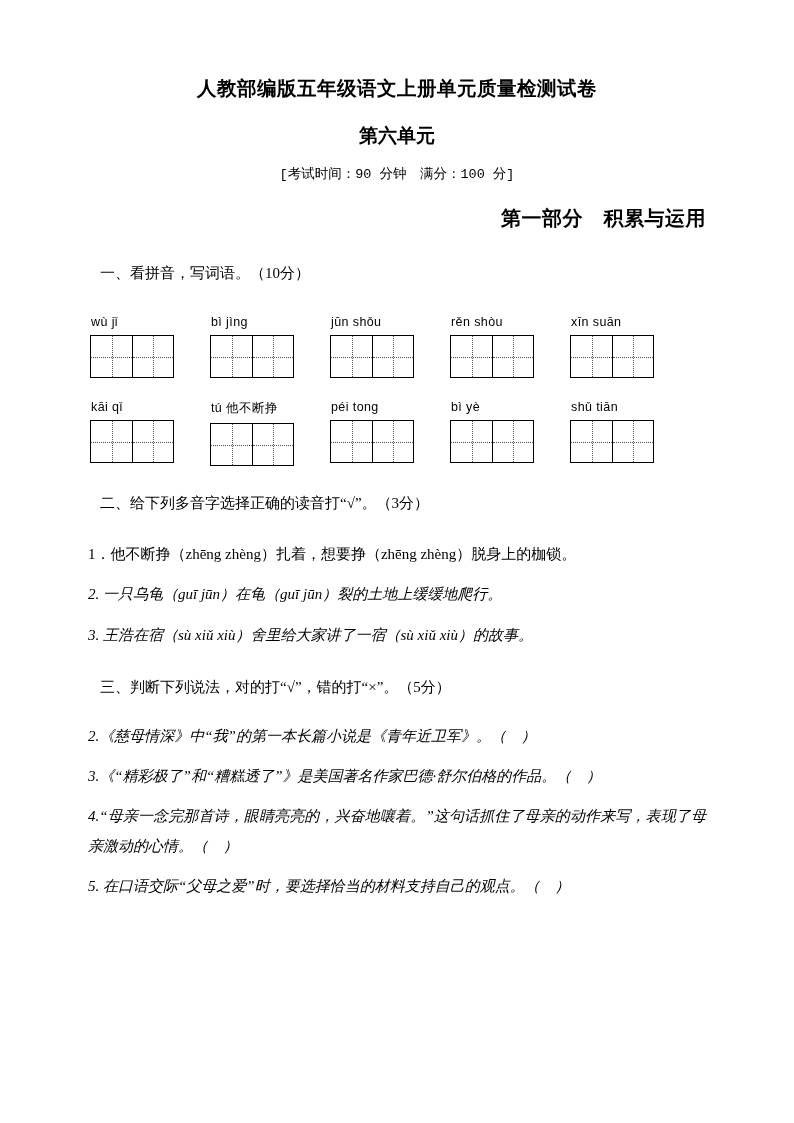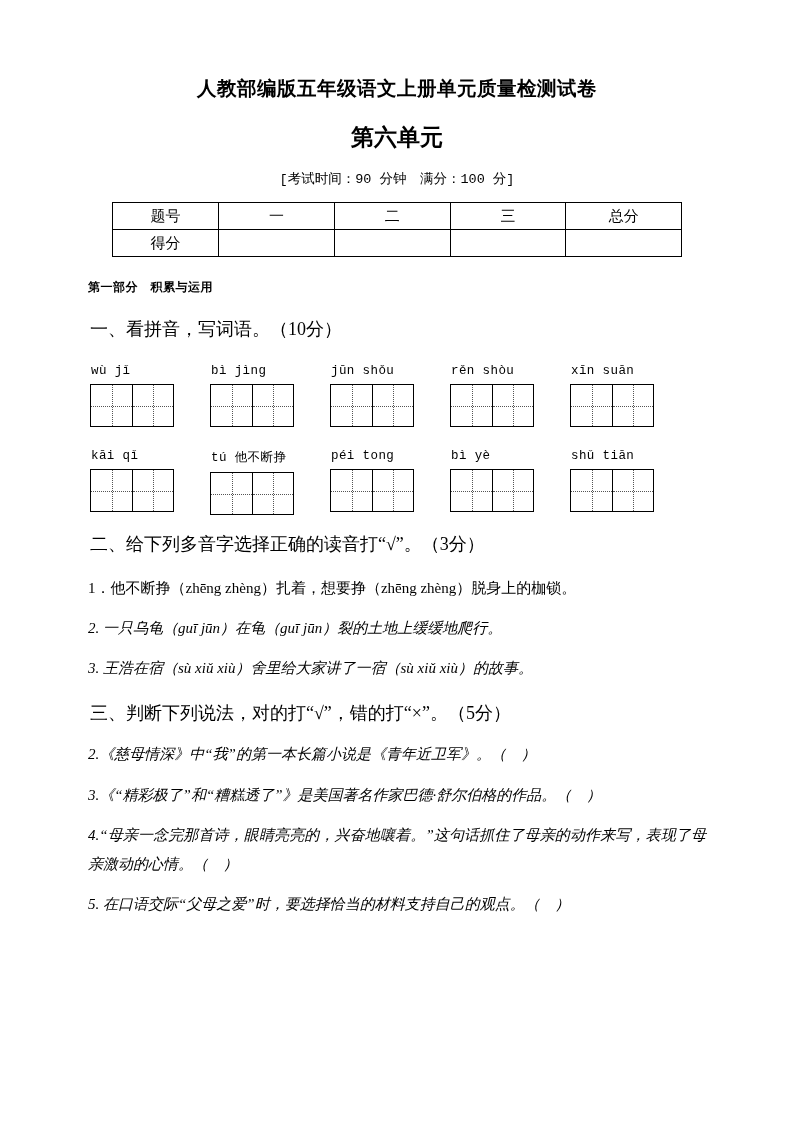--- a/index.html
+++ b/index.html
@@ -28,21 +28,21 @@
     text-align: center;
     font-size: 19.5px;
     font-weight: bold;
     letter-spacing: 0.5px;
     margin: 0;
     padding-top: 76px;
     line-height: 1.3;
   }
   .unit-title {
     text-align: center;
-    font-size: 23px;
+    font-size: 19px;
     font-weight: bold;
     margin: 0;
     padding-top: 22px;
     line-height: 1.3;
   }
   .exam-meta {
     text-align: center;
     font-size: 13.5px;
     margin: 0;
     padding-top: 17px;
@@ -68,34 +68,34 @@
     font-size: 15px;
     font-family: "Liberation Serif", "DejaVu Serif", serif;
     padding: 0;
   }
   table.score-table td.rowhead {
     width: 105px;
   }
 
   
   .part-heading {
-    text-align: left;
-    font-size: 12px;
+    text-align: right;
+    font-size: 20px;
     font-weight: bold;
     margin: 0;
     padding-top: 22px;
     padding-bottom: 4px;
     letter-spacing: 0.5px;
   }
 
   
   .sec-heading {
-    font-size: 18px;
+    font-size: 15px;
     font-family: "Liberation Serif", "DejaVu Serif", serif;
-    margin: 2px;
+    margin: 12px;
     padding-top: 13px;
     line-height: 1.6;
   }
   .q-line {
     font-size: 15px;
     font-family: "Liberation Serif", "DejaVu Serif", serif;
     margin: 0;
     padding-top: 13px;
     line-height: 1.95;
     text-align: justify;
@@ -119,21 +119,21 @@
     margin-top: 22px;
     text-align: center;
   }
   .pinyin-cellgroup {
     display: flex;
     flex-direction: column;
     align-items: flex-start;
     width: 85px;
   }
   .pinyin-text {
-    font-family: Liberation Mono, monospace;
+    font-family: Liberation Sans, sans-serif;
     font-size: 12.5px;
     letter-spacing: 0.4px;
     white-space: nowrap;
     margin-bottom: 6px;
     padding-left: 1px;
   }
   .tianzige {
     display: flex;
     border: 1px solid #000000;
     width: 84px;
@@ -171,40 +171,20 @@
 </style>
 </head>
 <body>
 
 <div class="page">
 
   <h1 class="doc-title">人教部编版五年级语文上册单元质量检测试卷</h1>
   <h2 class="unit-title">第六单元</h2>
   <p class="exam-meta">[考试时间：90 分钟　满分：100 分]</p>
 
-  <div class="score-table-wrap">
-    <table class="score-table">
-      <tbody>
-        <tr>
-          <td class="rowhead">题号</td>
-          <td>一</td>
-          <td>二</td>
-          <td>三</td>
-          <td>总分</td>
-        </tr>
-        <tr>
-          <td class="rowhead">得分</td>
-          <td></td>
-          <td></td>
-          <td></td>
-          <td></td>
-        </tr>
-      </tbody>
-    </table>
-  </div>
 
   <h3 class="part-heading">第一部分　积累与运用</h3>
 
   <p class="sec-heading">一、看拼音，写词语。（10分）</p>
 
   <div class="pinyin-block">
 
     <div class="pinyin-row">
       <div class="pinyin-cellgroup">
         <span class="pinyin-text">wù jǐ</span>

